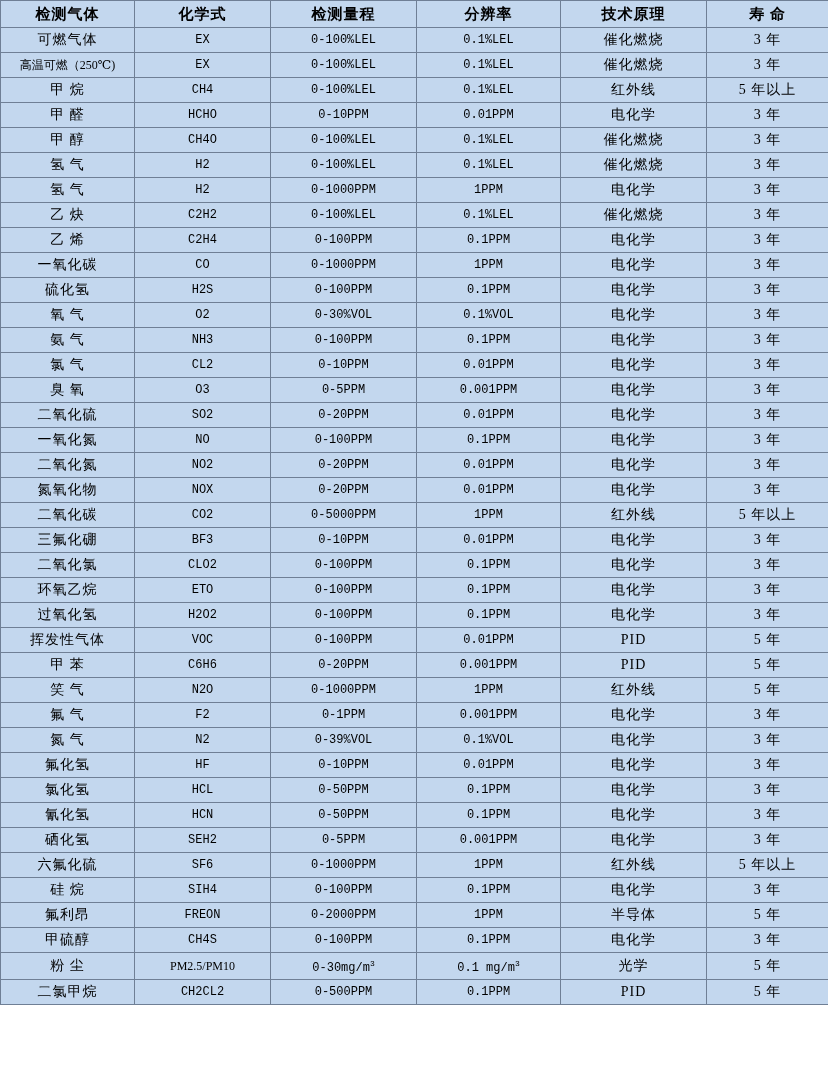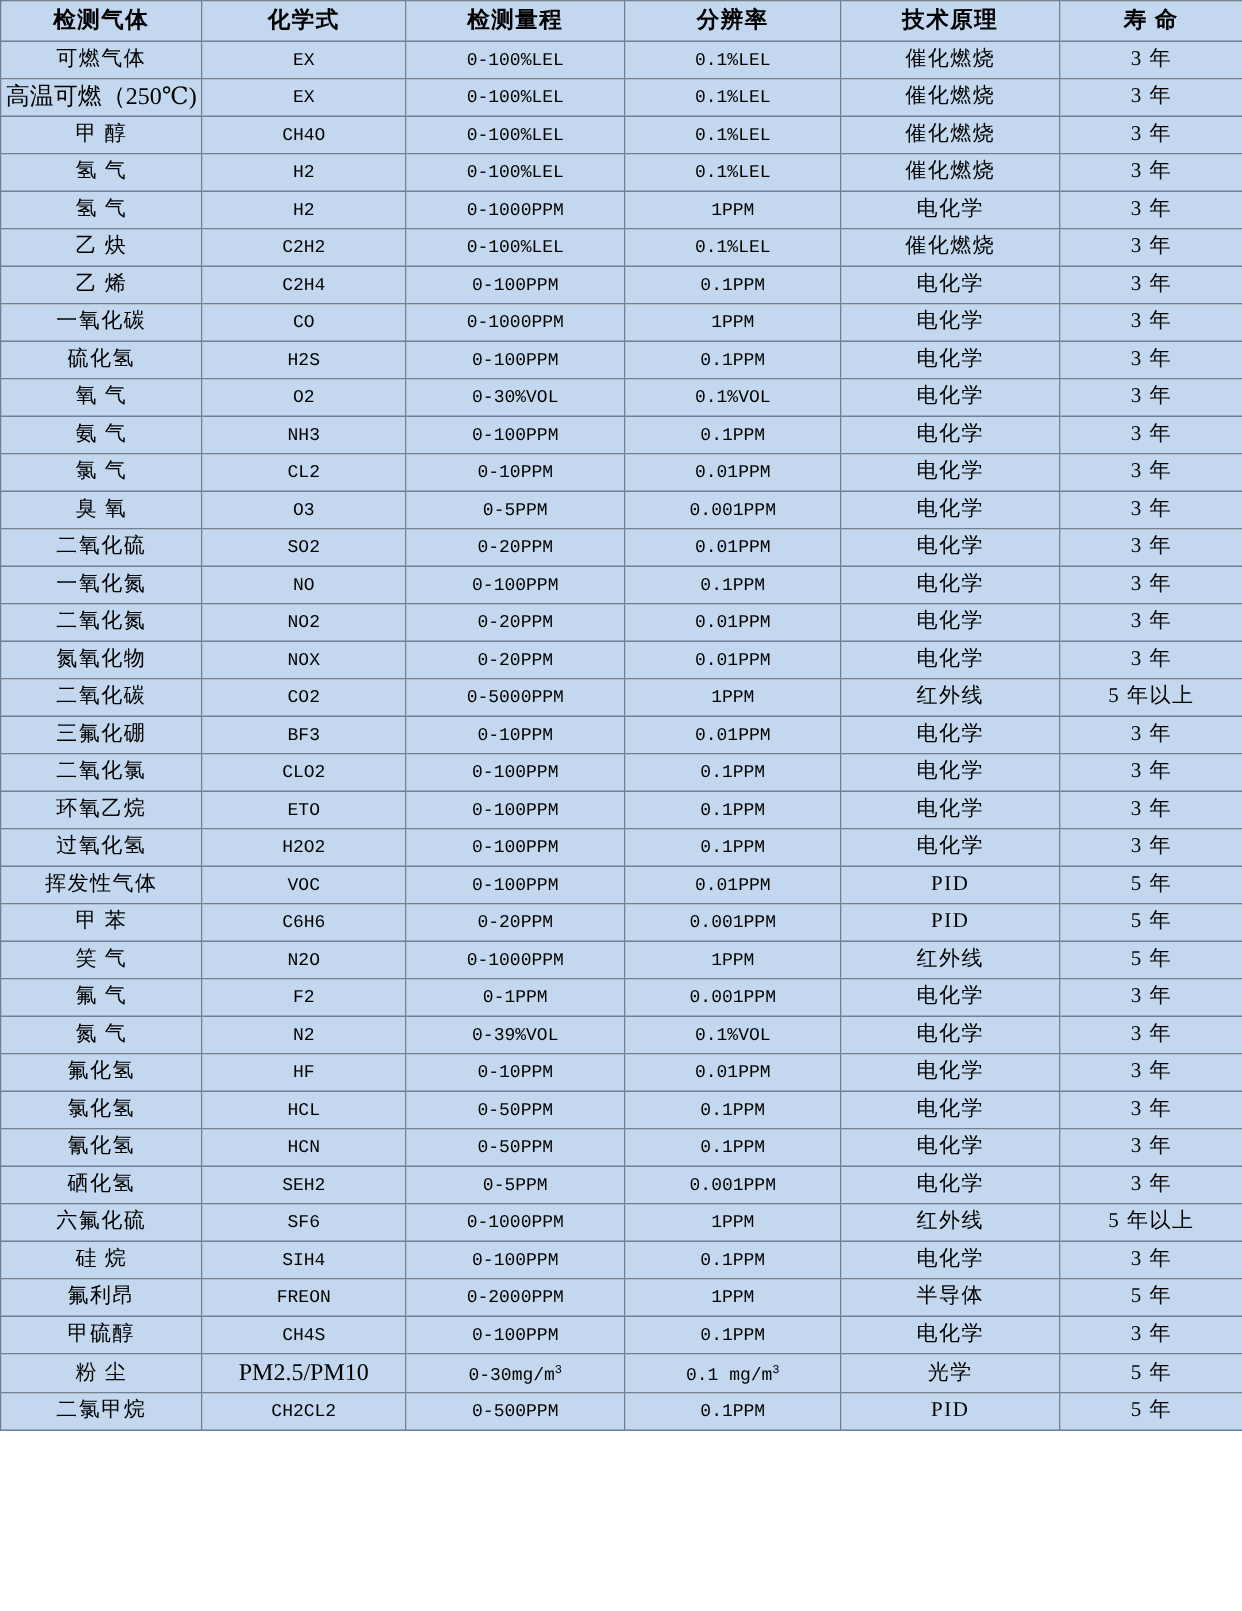--- a/index.html
+++ b/index.html
@@ -48,21 +48,21 @@
   #gas-table tbody td.cn {
     font-size: 14px;
     letter-spacing: 1px;
   }
   #gas-table tbody td.ascii {
     font-family: "Liberation Mono", "DejaVu Sans Mono", monospace;
     font-size: 12px;
     letter-spacing: 0px;
   }
   #gas-table tbody td.small {
-    font-size: 16px;
+    font-size: 12px;
     letter-spacing: 0px;
   }
   sup {
     font-size: 8px;
     vertical-align: super;
   }
 </style>
 </head>
 <body>
 
@@ -96,20 +96,36 @@
       </tr>
       <tr>
         <td class="small">高温可燃（250℃)</td>
         <td class="ascii">EX</td>
         <td class="ascii">0-100%LEL</td>
         <td class="ascii">0.1%LEL</td>
         <td class="cn">催化燃烧</td>
         <td class="cn">3 年</td>
       </tr>
       <tr>
+        <td class="cn">甲 烷</td>
+        <td class="ascii">CH4</td>
+        <td class="ascii">0-100%LEL</td>
+        <td class="ascii">0.1%LEL</td>
+        <td class="cn">红外线</td>
+        <td class="cn">5 年以上</td>
+      </tr>
+      <tr>
+        <td class="cn">甲 醛</td>
+        <td class="ascii">HCHO</td>
+        <td class="ascii">0-10PPM</td>
+        <td class="ascii">0.01PPM</td>
+        <td class="cn">电化学</td>
+        <td class="cn">3 年</td>
+      </tr>
+      <tr>
         <td class="cn">甲 醇</td>
         <td class="ascii">CH4O</td>
         <td class="ascii">0-100%LEL</td>
         <td class="ascii">0.1%LEL</td>
         <td class="cn">催化燃烧</td>
         <td class="cn">3 年</td>
       </tr>
       <tr>
         <td class="cn">氢 气</td>
         <td class="ascii">H2</td>

